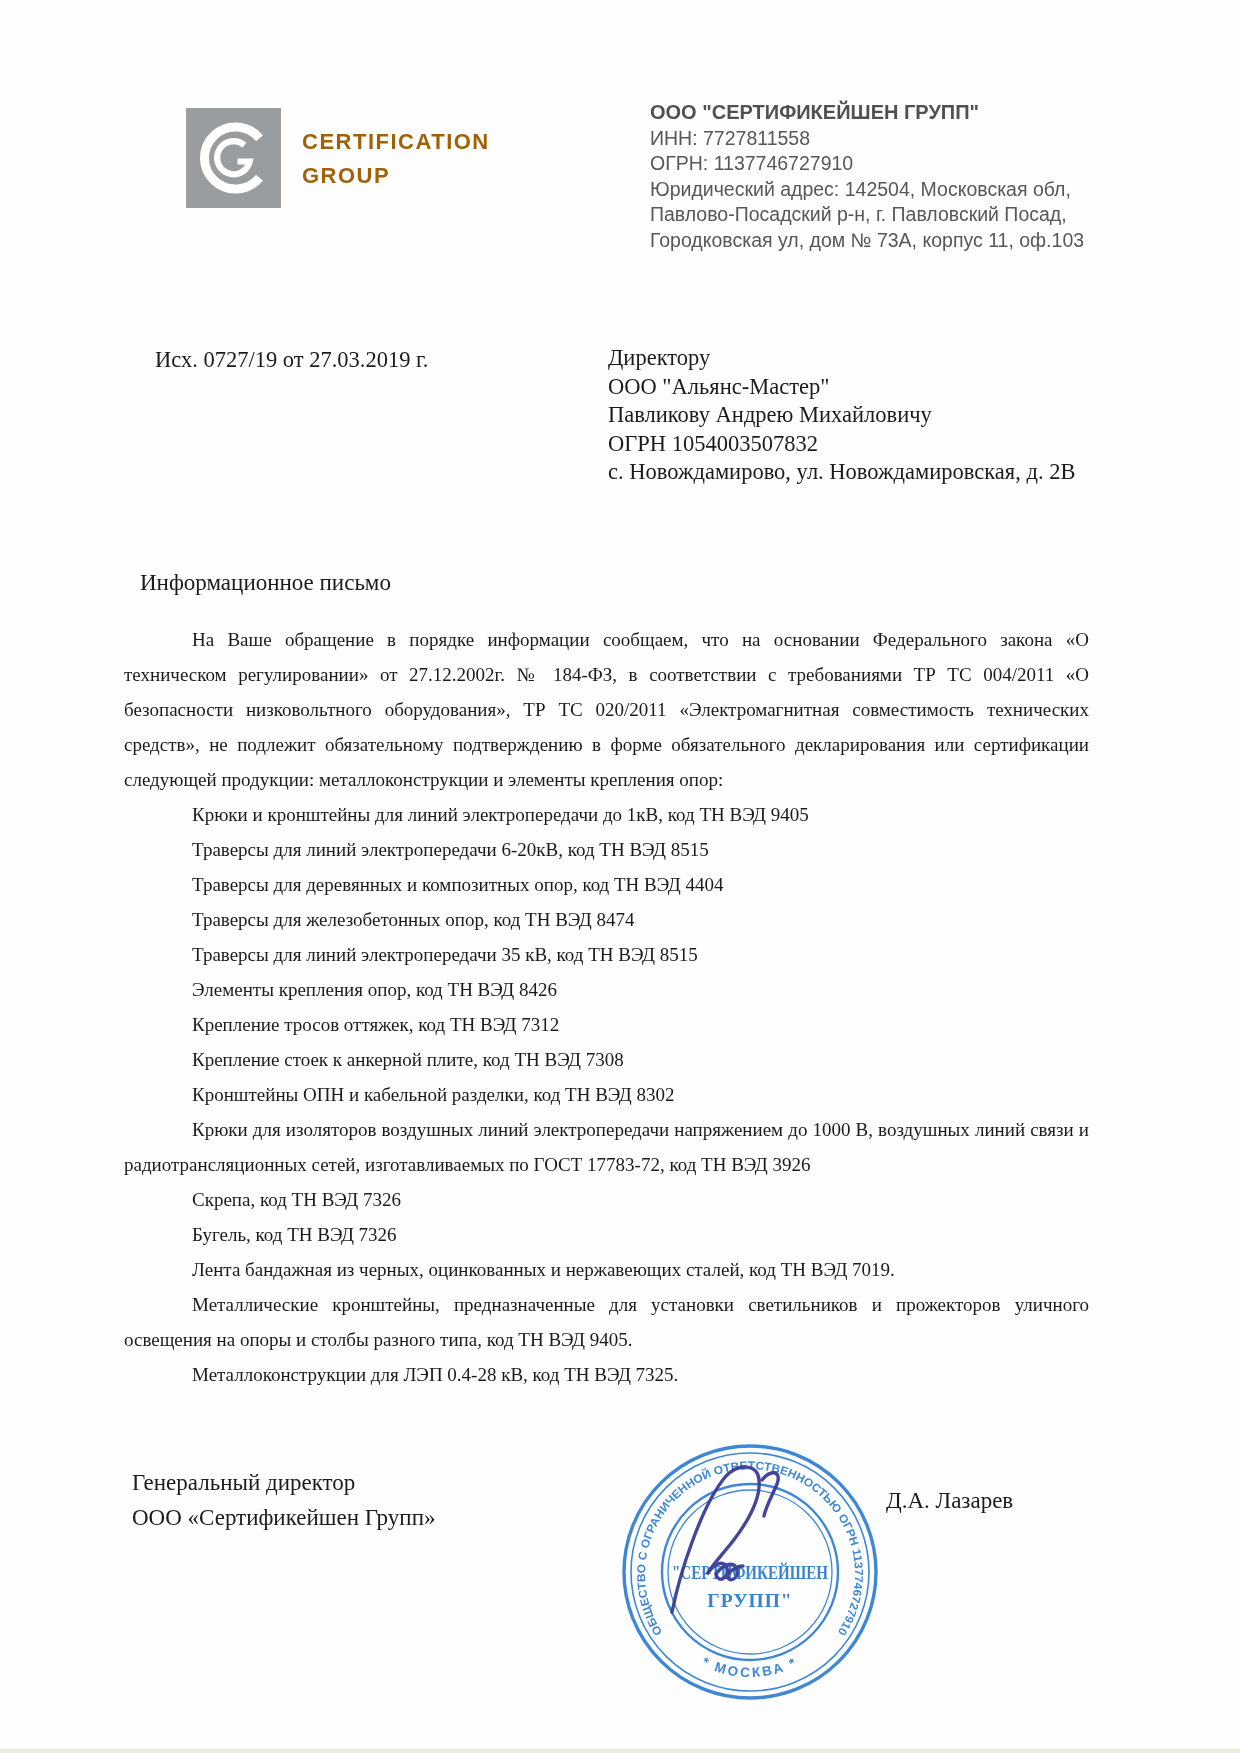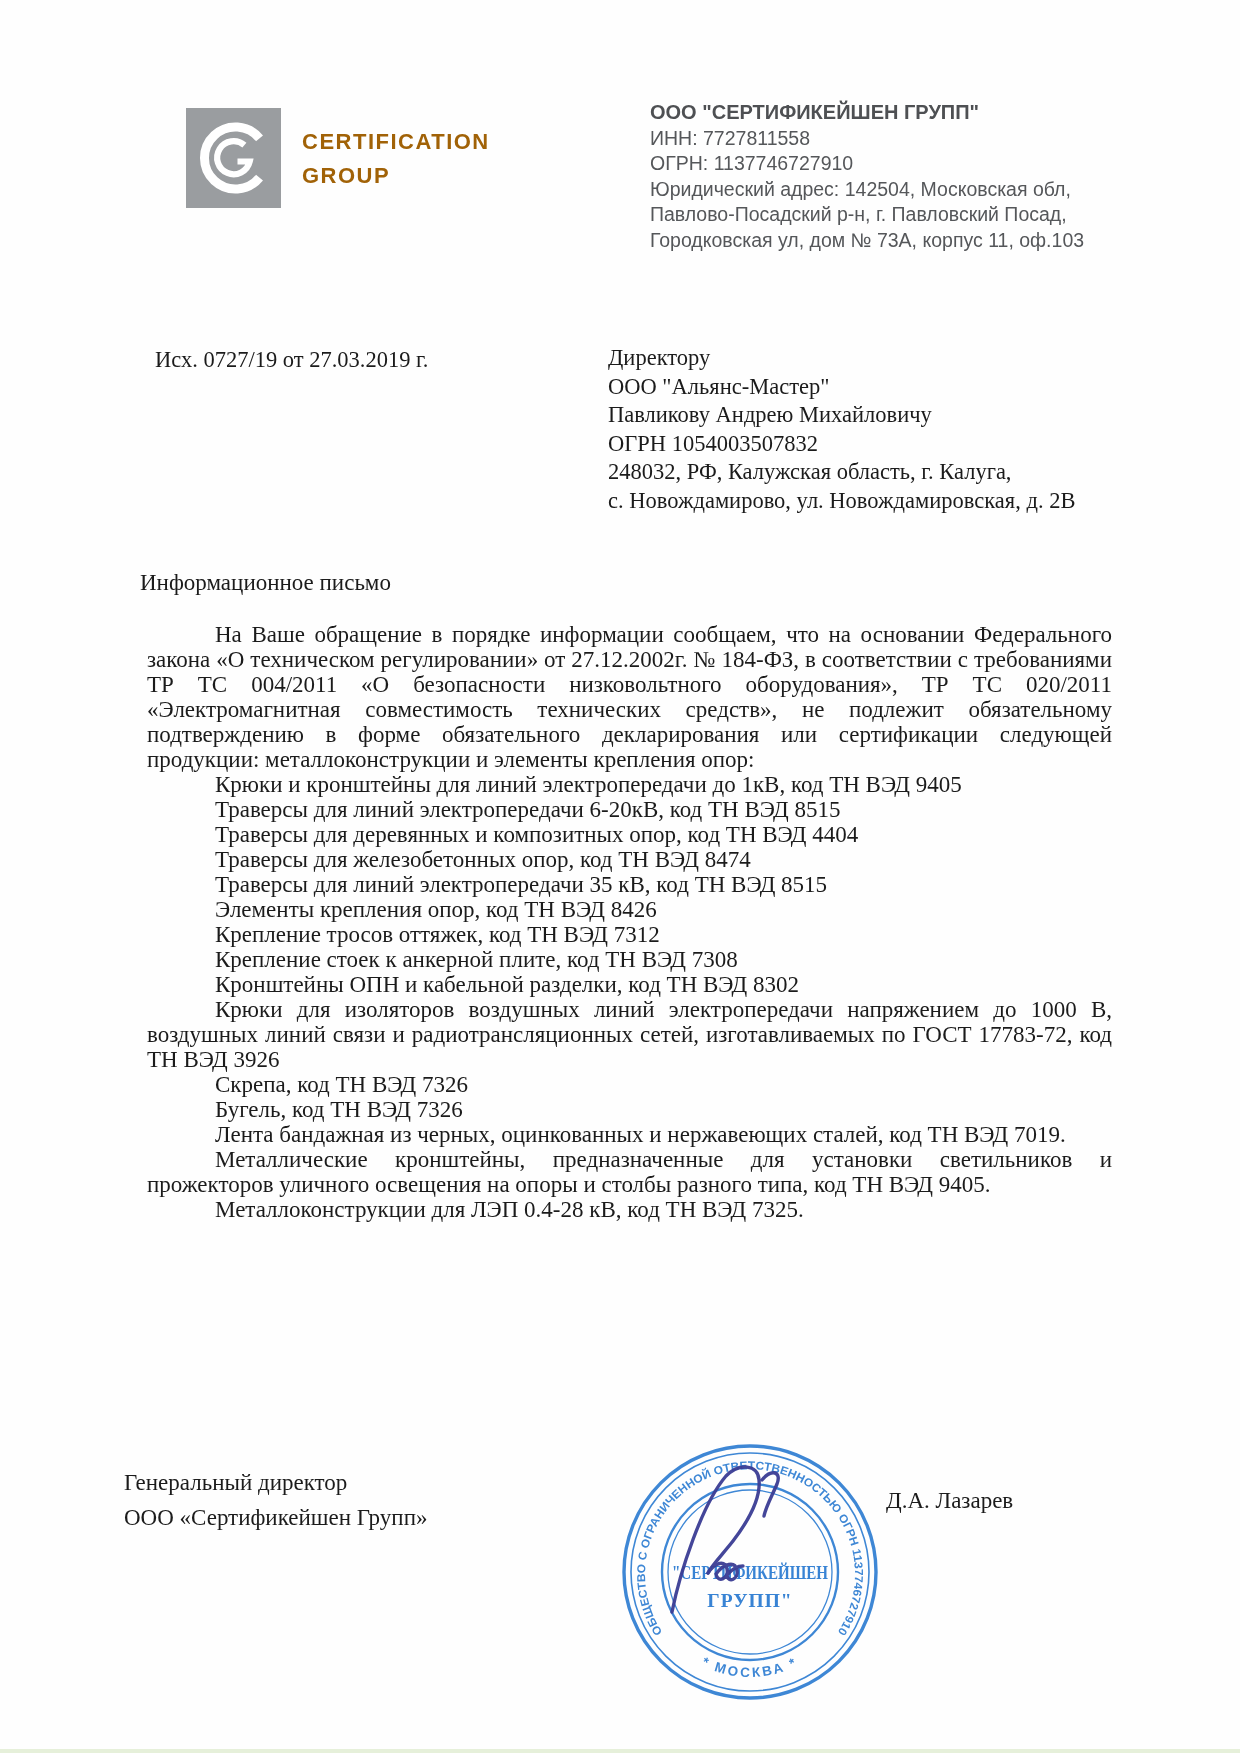--- a/index.html
+++ b/index.html
@@ -17,25 +17,25 @@
   .company     { position:absolute; left:650px; top:100px;
                  font-family:"Liberation Sans", sans-serif; font-size:19.5px;
                  line-height:25.5px; color:#55575a; }
   .company .co-name { font-weight:700; font-size:20px; color:#4e5053; }
   
   .ref       { position:absolute; left:155px; top:347px; font-size:22.5px; }
   .addressee { position:absolute; left:608px; top:344px; font-size:22.5px; line-height:28.5px; }
   
   .title { position:absolute; left:140px; top:570px; width:965px;
            text-align:left; font-size:23px; }
-  .body-text { position:absolute; left:147px; top:622px; width:965px;
-               font-size:23px; line-height:25px; text-align:justify; }
+  .body-text { position:absolute; left:124px; top:622px; width:965px;
+               font-size:19px; line-height:35px; text-align:justify; }
   .body-text p { margin:0; text-indent:68px; }
   
-  .sig-left { position:absolute; left:124px; top:1465px; font-size:23px; line-height:35px; }
+  .sig-left { position:absolute; left:132px; top:1465px; font-size:23px; line-height:35px; }
   .sig-name { position:absolute; left:886px; top:1488px; font-size:23px; }
   .stamp-wrap { position:absolute; left:612px; top:1422px; width:280px; height:300px; }
   .stamp-wrap svg { display:block; }
   
   .bottom-strip { position:absolute; left:0; bottom:0; width:100%; height:4px; background:#e6f0da; }
 </style>
 </head>
 <body>
 
 <div class="page">
@@ -63,21 +63,20 @@
     <div>Городковская ул, дом № 73А, корпус 11, оф.103</div>
   </div>
 
   <div class="ref">Исх. 0727/19 от 27.03.2019 г.</div>
 
   <div class="addressee">
     <div>Директору</div>
     <div>ООО "Альянс-Мастер"</div>
     <div>Павликову Андрею Михайловичу</div>
     <div>ОГРН 1054003507832</div>
-    <div>248032, РФ, Калужская область, г. Калуга,</div>
     <div>с. Новождамирово, ул. Новождамировская, д. 2В</div>
   </div>
 
   <div class="title">Информационное письмо</div>
 
   <div class="body-text">
     <p>На Ваше обращение в порядке информации сообщаем, что на основании Федерального закона «О техническом регулировании» от 27.12.2002г. № 184-ФЗ, в соответствии с требованиями ТР ТС 004/2011 «О безопасности низковольтного оборудования», ТР ТС 020/2011 «Электромагнитная совместимость технических средств», не подлежит обязательному подтверждению в форме обязательного декларирования или сертификации следующей продукции: металлоконструкции и элементы крепления опор:</p>
     <p>Крюки и кронштейны для линий электропередачи до 1кВ, код ТН ВЭД 9405</p>
     <p>Траверсы для линий электропередачи 6-20кВ, код ТН ВЭД 8515</p>
     <p>Траверсы для деревянных и композитных опор, код ТН ВЭД 4404</p>

